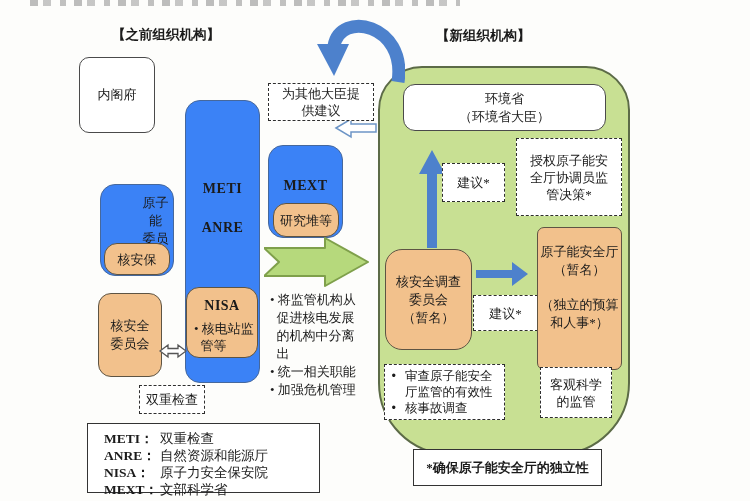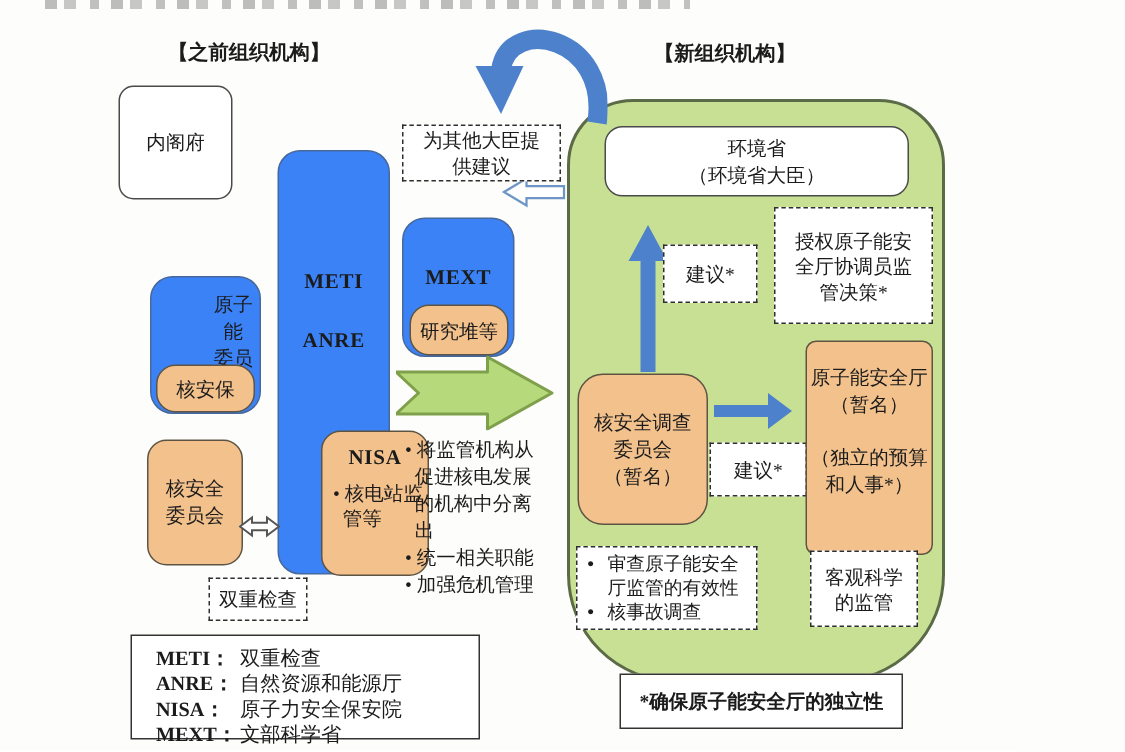--- a/index.html
+++ b/index.html
@@ -54,21 +54,21 @@
   </div>
 
   <div class="abs white-box center t" style="left:79px;top:57px;width:76px;height:76px;">
     <span>内阁府</span>
   </div>
 
   <div class="abs blue-box" style="left:185px;top:100px;width:75px;height:283px;"></div>
   <div class="abs center acr" style="left:185px;top:181px;width:75px;">METI</div>
   <div class="abs center acr" style="left:185px;top:220px;width:75px;">ANRE</div>
 
-  <div class="abs orange-box" style="left:186px;top:287px;width:72px;height:97px;margin-left:28px;">
+  <div class="abs orange-box" style="left:186px;top:287px;width:72px;height:71px;">
     <div class="center acr" style="margin-top:10px;">NISA</div>
     <div class="ml ts" style="margin:6px 0 0 7px;">• 核电站监
   管等</div>
   </div>
 
   <div class="abs blue-box" style="left:268px;top:145px;width:75px;height:93px;">
     <div class="center acr" style="margin-top:32px;">MEXT</div>
   </div>
   <div class="abs orange-box center ts" style="left:273px;top:203px;width:66px;height:34px;">
     <span>研究堆等</span>

